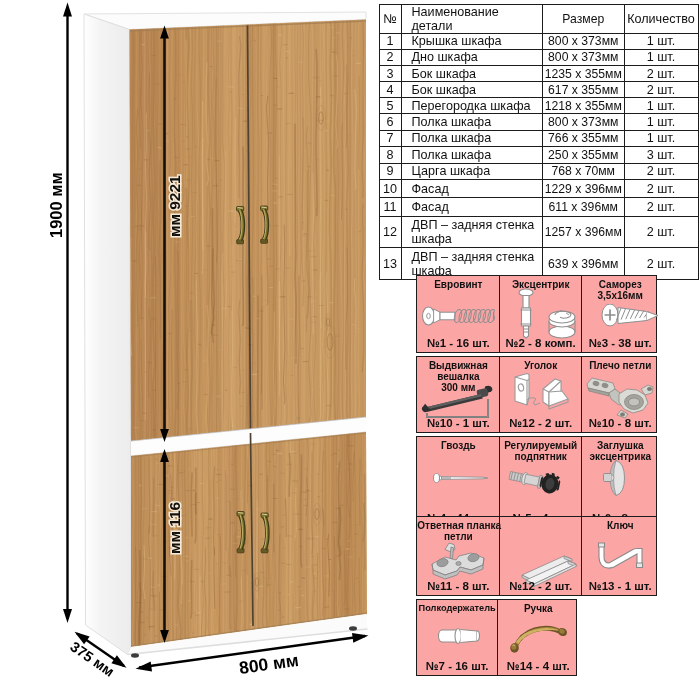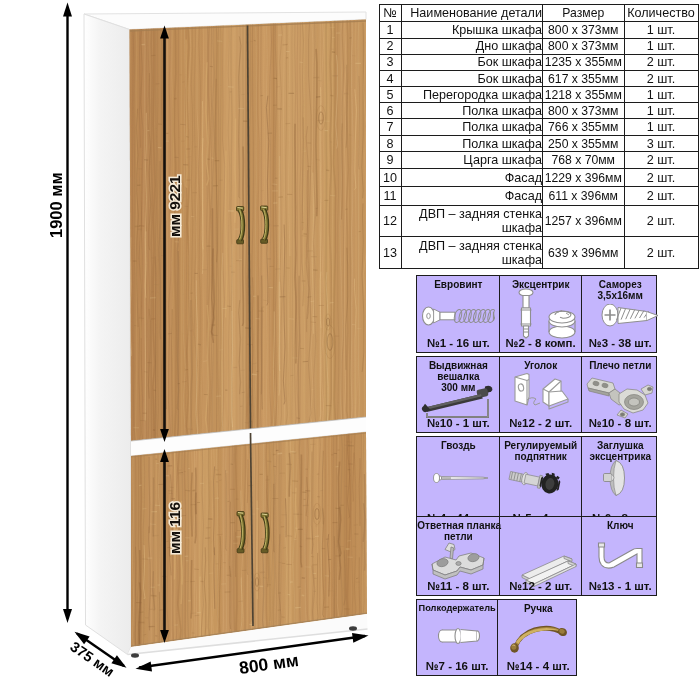--- a/index.html
+++ b/index.html
@@ -1,22 +1,22 @@
 <!DOCTYPE html>
 <html><head><meta charset="utf-8">
 <style>
 html,body{margin:0;padding:0;width:700px;height:700px;background:#fff;overflow:hidden}
 body{font-family:"Liberation Sans",sans-serif;position:relative}
 #ptable{position:absolute;left:378.5px;top:3.5px;width:319px;border-collapse:collapse;table-layout:fixed;font-size:12.6px;color:#111}
 #ptable td{border:1.5px solid #1c1c1c;padding:0;vertical-align:middle;line-height:14px;overflow:hidden;white-space:nowrap}
 #ptable td.c{text-align:center}
-#ptable td.n{text-align:right;padding-left:3px;white-space:normal}
+#ptable td.n{text-align:left;padding-left:10px;white-space:normal}
 #ptable td:nth-child(3){font-size:12.2px}
 #ptable col.w0{width:22px} #ptable col.w1{width:141.5px} #ptable col.w2{width:81.5px} #ptable col.w3{width:74px}
-.hrow{position:absolute;display:flex;border:1.5px solid #1c1c1c;background:#c4b5fd;box-sizing:border-box}
+.hrow{position:absolute;display:flex;border:1.5px solid #1c1c1c;background:#fca5a5;box-sizing:border-box}
 .hcell{position:relative;flex:0 0 auto;border-left:1.5px solid #1c1c1c;box-sizing:border-box}
 .ht{font-weight:bold;text-align:center;line-height:11px;margin-top:3.5px;color:#111;white-space:nowrap}
 .hc{font-weight:bold;text-align:center;font-size:11.5px;position:absolute;bottom:3px;left:0;right:0;color:#111}
 .ic{position:absolute}
 </style></head>
 <body>
 
 <svg width="400" height="700" viewBox="0 0 400 700" style="position:absolute;left:0;top:0">
 <defs>
 <linearGradient id="sideg" x1="0" y1="0" x2="1" y2="0">

